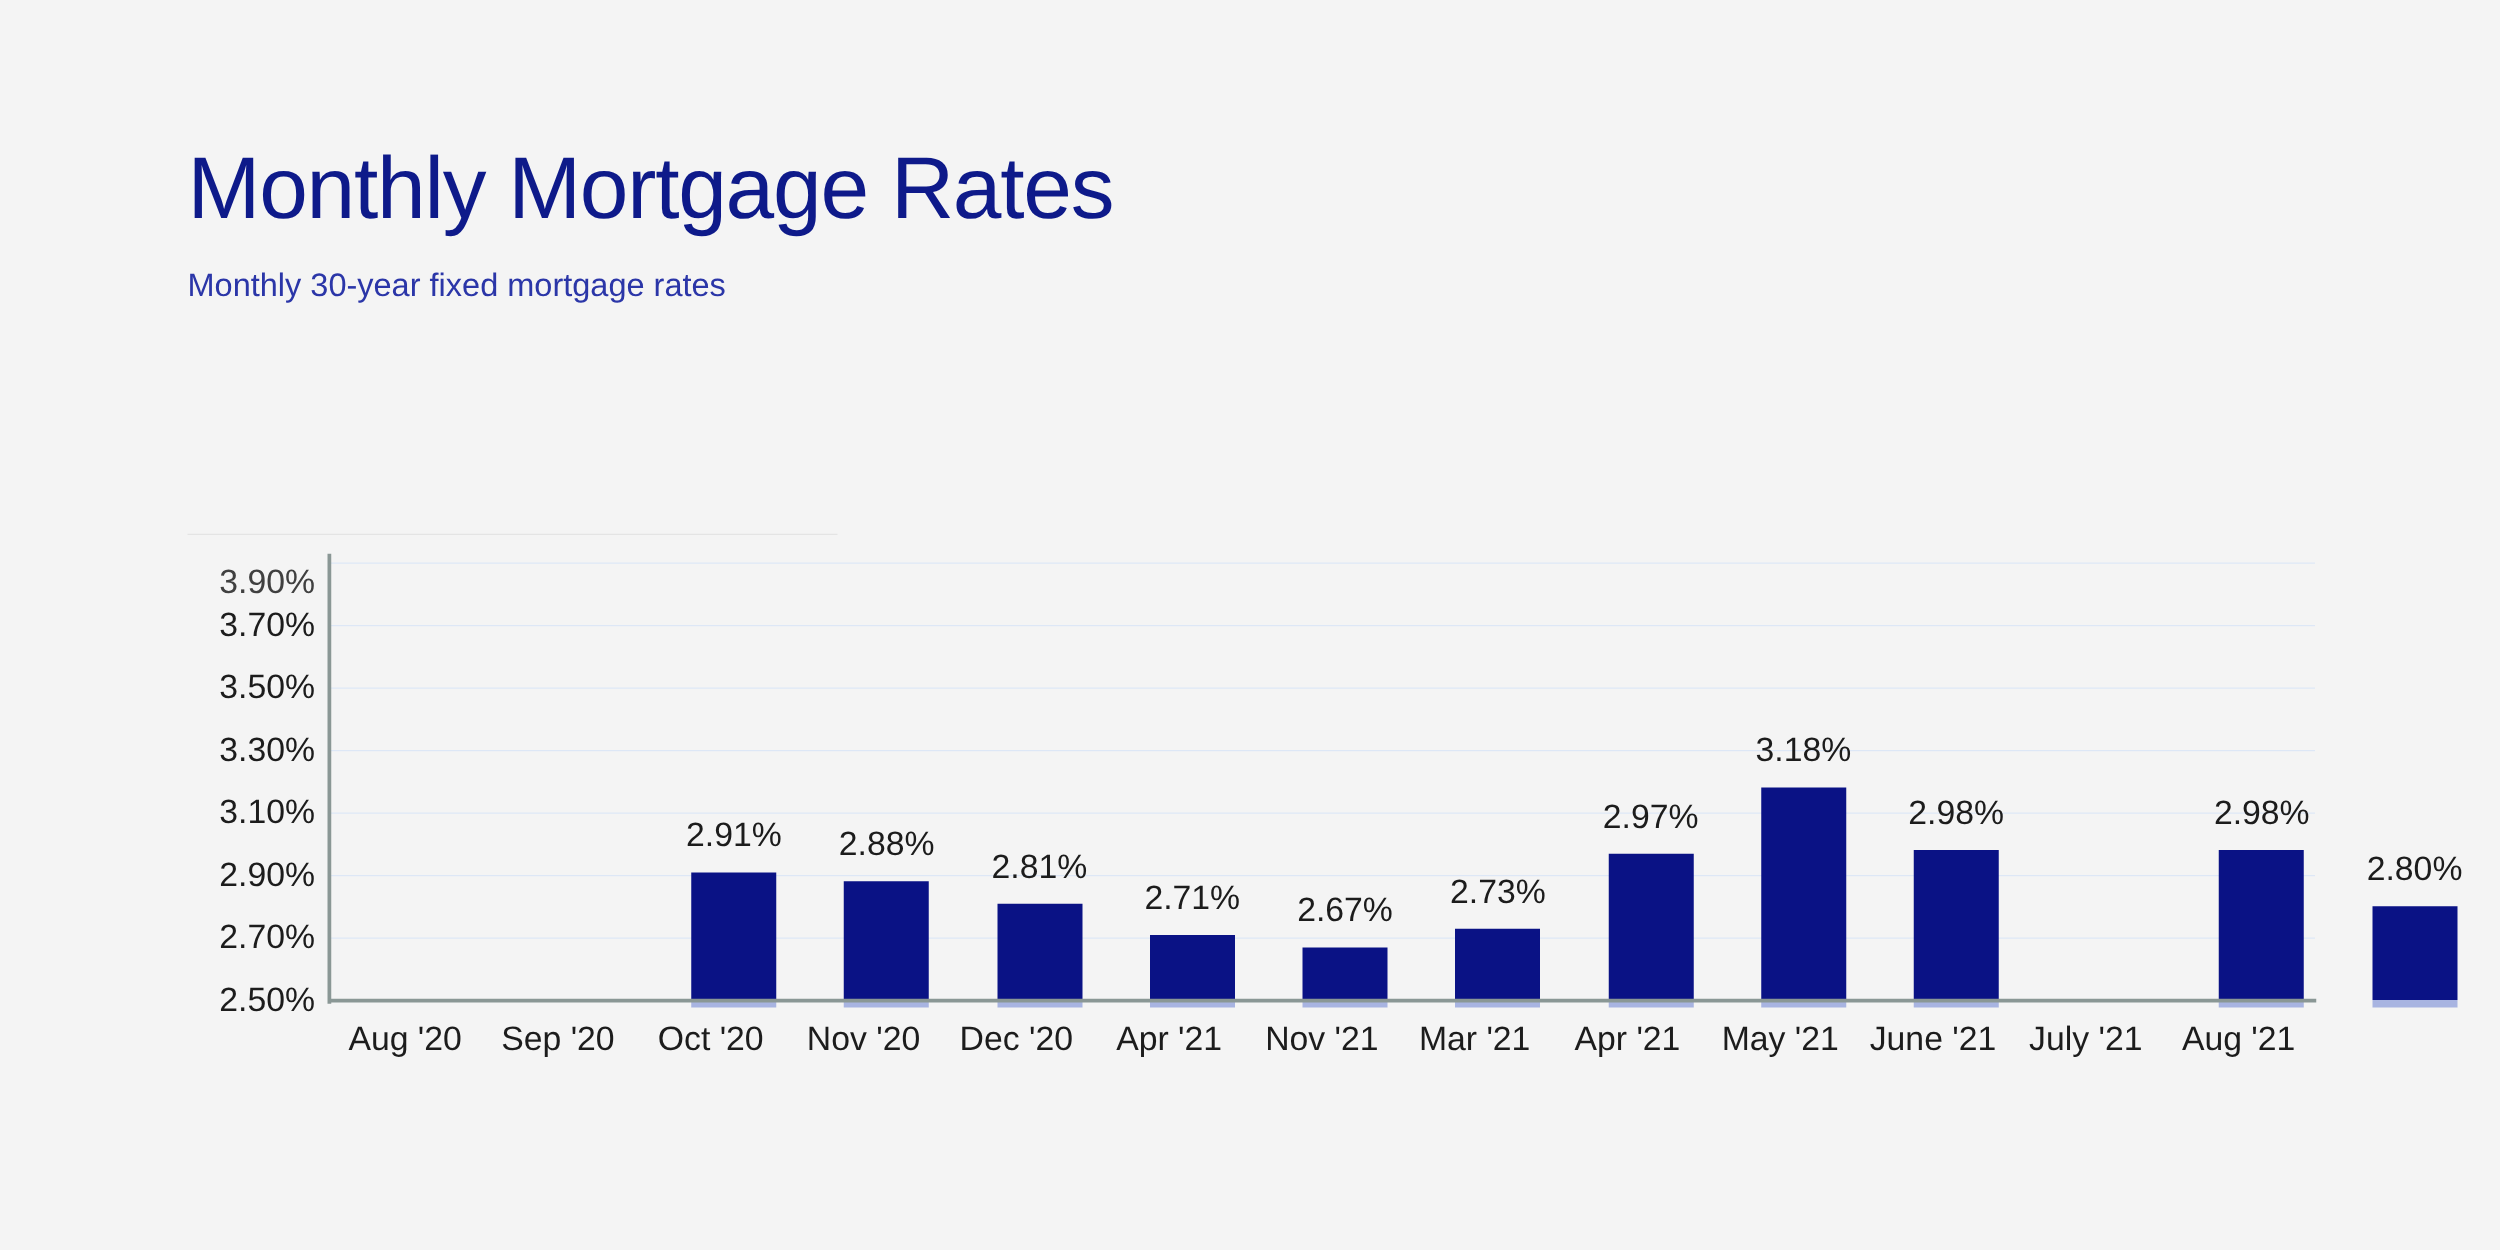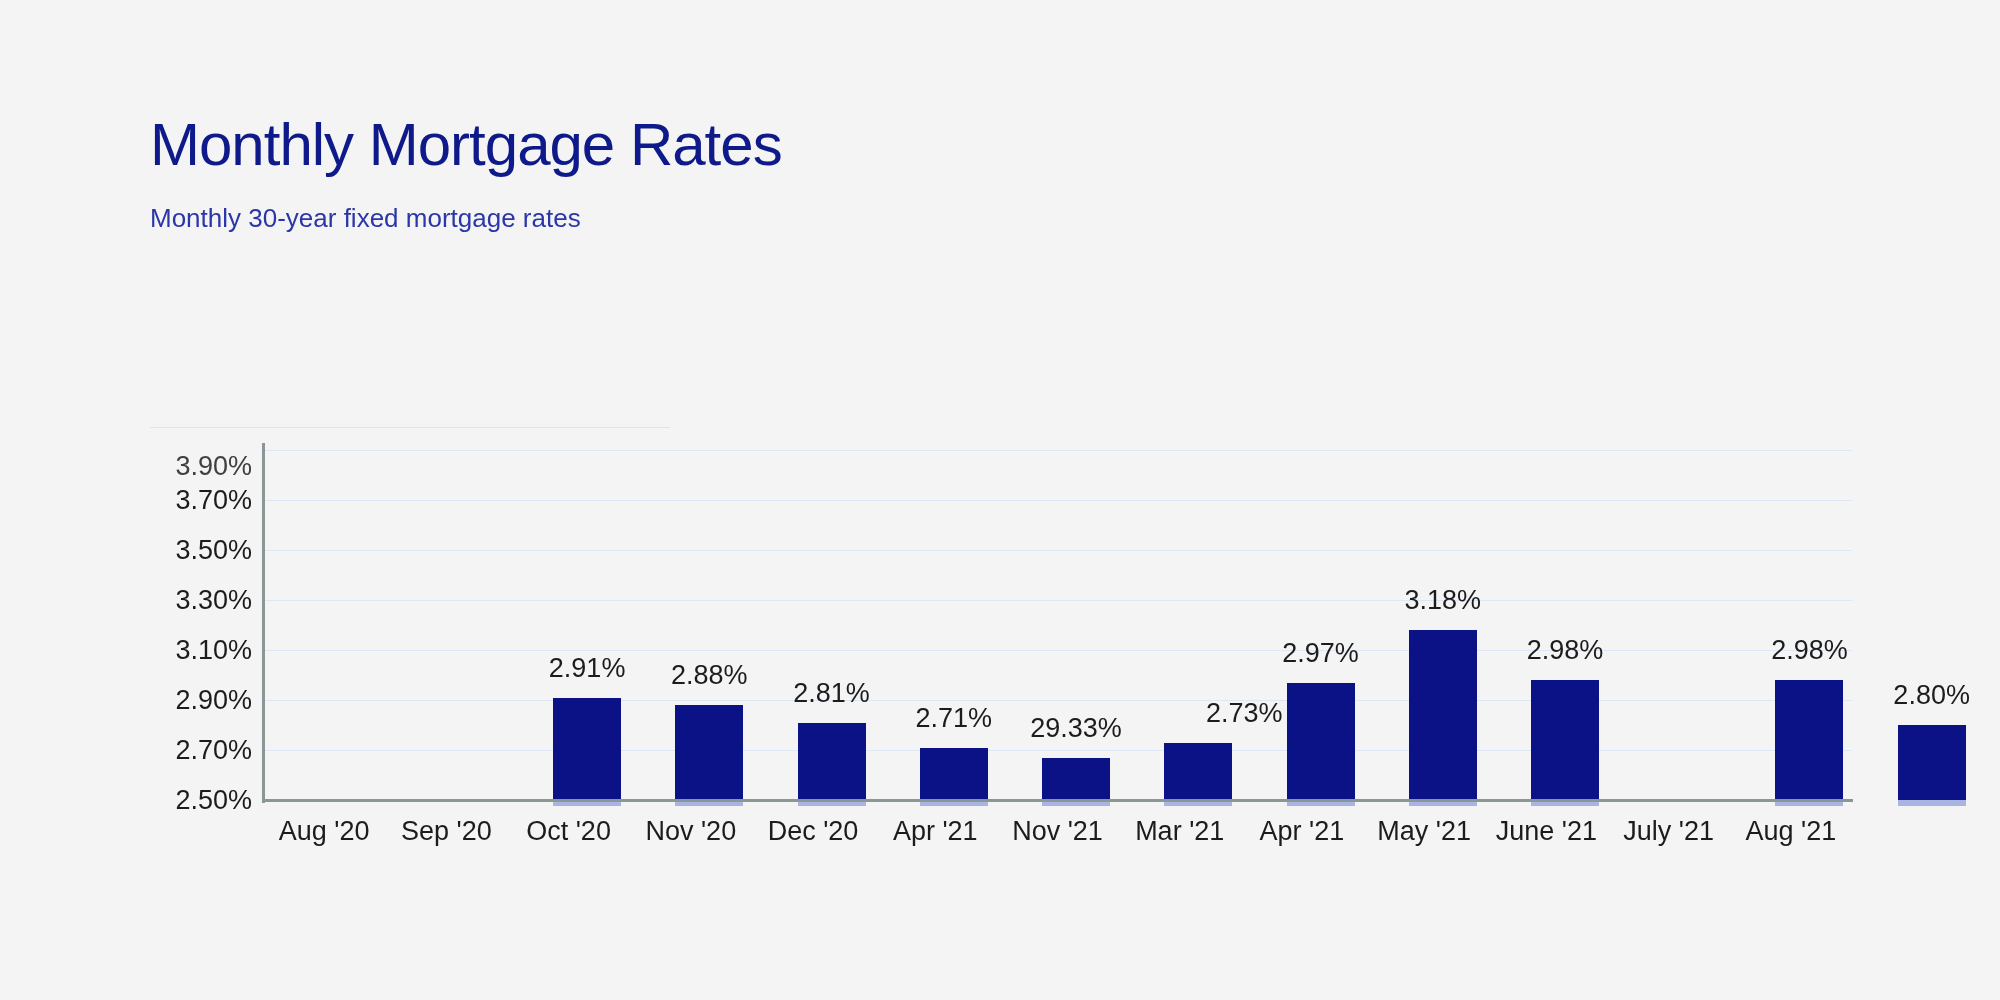--- a/index.html
+++ b/index.html
@@ -6,21 +6,21 @@
   body{
     width:2000px;height:1000px;
     background:#f4f4f4;
     font-family:"Liberation Sans", sans-serif;
     overflow:hidden;
     position:relative;
   }
   
   #header{position:absolute;left:150px;top:115px;}
   #chart-title{
-    font-size:60px;
+    font-size:70px;
     line-height:1.0;
     font-weight:400;
     color:#0e1a8a;
     letter-spacing:-1px;
     white-space:nowrap;
   }
   #chart-subtitle{
     margin-top:28px;
     font-size:26px;
     font-weight:400;
@@ -151,26 +151,26 @@
         <div class="bar-value" style="bottom: 91.5px; color: rgb(28, 28, 28);">2.81%</div>
       </div>
       <div class="bar-group" style="left: 656.808px; width: 68px; height: 350px; bottom: 0px;">
         <div class="bar" style="height: 52.5px; background: rgb(10, 18, 133);"></div>
         <div class="bar-shadow"></div>
         <div class="bar-value" style="bottom: 66.5px; color: rgb(28, 28, 28);">2.71%</div>
       </div>
       <div class="bar-group" style="left: 779.038px; width: 68px; height: 350px; bottom: 0px;">
         <div class="bar" style="height: 42.5px; background: rgb(10, 18, 133);"></div>
         <div class="bar-shadow"></div>
-        <div class="bar-value" style="bottom: 56.5px; color: rgb(28, 28, 28);">29.33%</div>
+        <div class="bar-value" style="bottom: 56.5px; color: rgb(28, 28, 28);">2.67%</div>
       </div>
       <div class="bar-group" style="left: 901.269px; width: 68px; height: 350px; bottom: 0px;">
         <div class="bar" style="height: 57.5px; background: rgb(10, 18, 133);"></div>
         <div class="bar-shadow"></div>
-        <div class="bar-value" style="bottom: 71.5px; color: rgb(28, 28, 28); margin-left: 46px;">2.73%</div>
+        <div class="bar-value" style="bottom: 71.5px; color: rgb(28, 28, 28);">2.73%</div>
       </div>
       <div class="bar-group" style="left: 1023.5px; width: 68px; height: 350px; bottom: 0px;">
         <div class="bar" style="height: 117.5px; background: rgb(10, 18, 133);"></div>
         <div class="bar-shadow"></div>
         <div class="bar-value" style="bottom: 131.5px; color: rgb(28, 28, 28);">2.97%</div>
       </div>
       <div class="bar-group" style="left: 1145.73px; width: 68px; height: 350px; bottom: 0px;">
         <div class="bar" style="height: 170px; background: rgb(10, 18, 133);"></div>
         <div class="bar-shadow"></div>
         <div class="bar-value" style="bottom: 184px; color: rgb(28, 28, 28);">3.18%</div>

